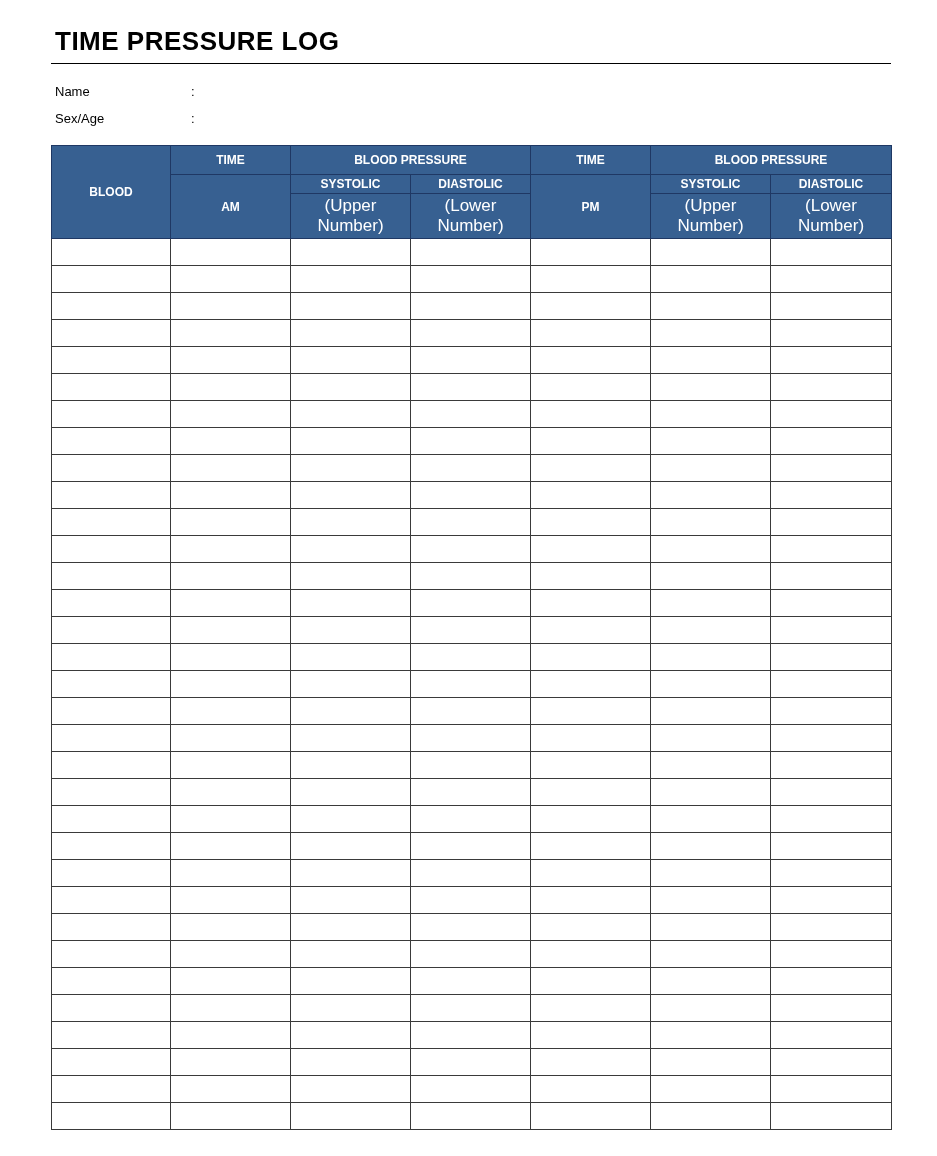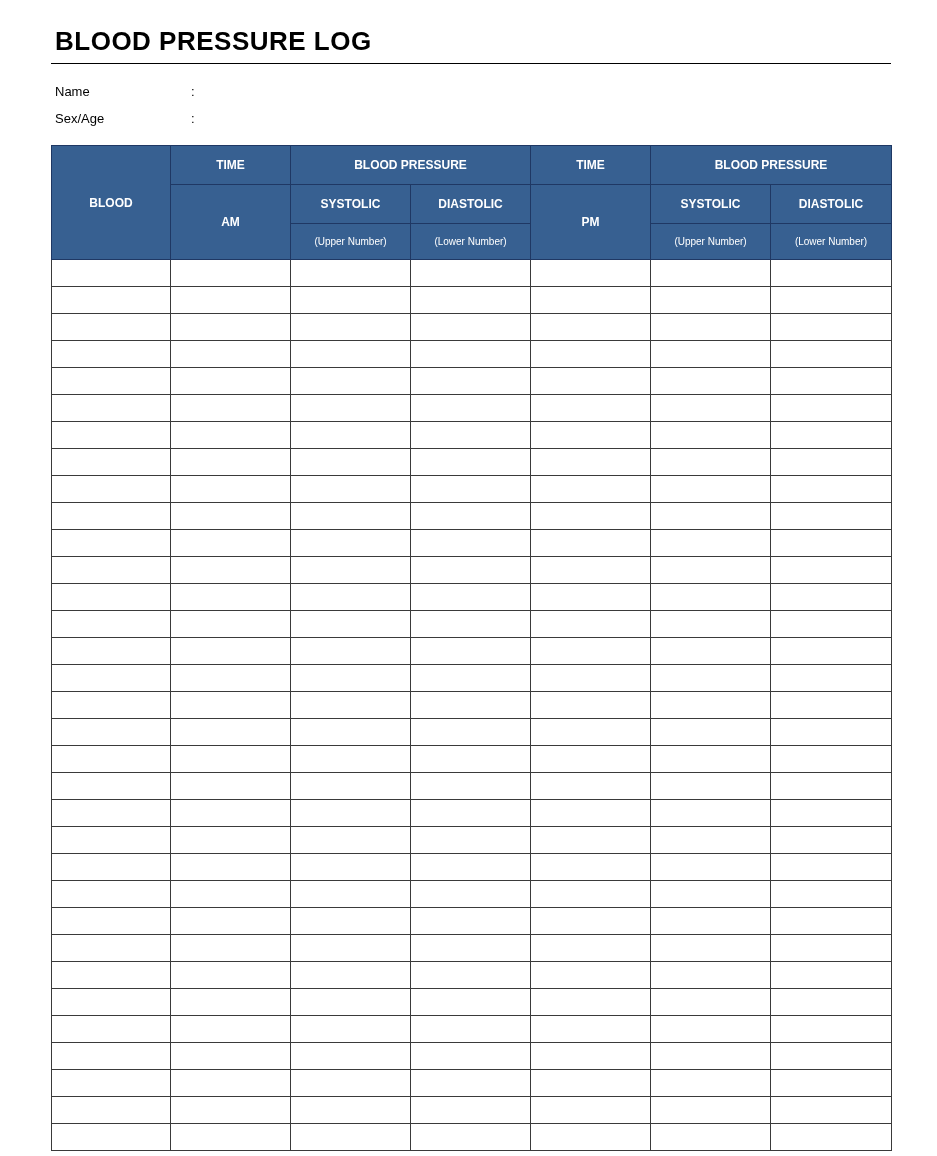--- a/index.html
+++ b/index.html
@@ -51,41 +51,41 @@
   table.log col.c-std { width: 120px; }
   table.log col.c-last { width: 121px; }
   table.log thead th {
     background: #376091;
     color: #ffffff;
     border: 1px solid #1F3864;
     font-size: 12px;
     font-weight: bold;
     text-align: center;
     vertical-align: middle;
-    padding: 12px 2px;
+    padding: 2px 2px;
   }
   table.log thead tr.h1 th { height: 29px; }
   table.log thead tr.h2 th { height: 15px; }
-  table.log thead tr.h3 th { height: 25px; font-weight: normal; font-size: 10px; }
+  table.log thead tr.h3 th { height: 25px; font-weight: normal; font-size: 17px; }
   table.log tbody td {
     border: 1px solid #3a3a3a;
     height: 27px;
     background: #ffffff;
     font-size: 12px;
     padding: 1px 4px;
   }
   table.log { border: 1px solid #000000; }
 </style>
 </head>
 <body>
 
 <div class="page">
 
   <div class="title-wrap">
-    <span class="page-title">BLOOD PRESSURE LOG</span>
+    <span class="page-title">TIME PRESSURE LOG</span>
   </div>
 
   <div class="fields">
     <div class="field-row">
       <span class="field-label">Name</span>
       <span class="field-colon">:</span>
       <span class="field-value"></span>
     </div>
     <div class="field-row">
       <span class="field-label">Sex/Age</span>

